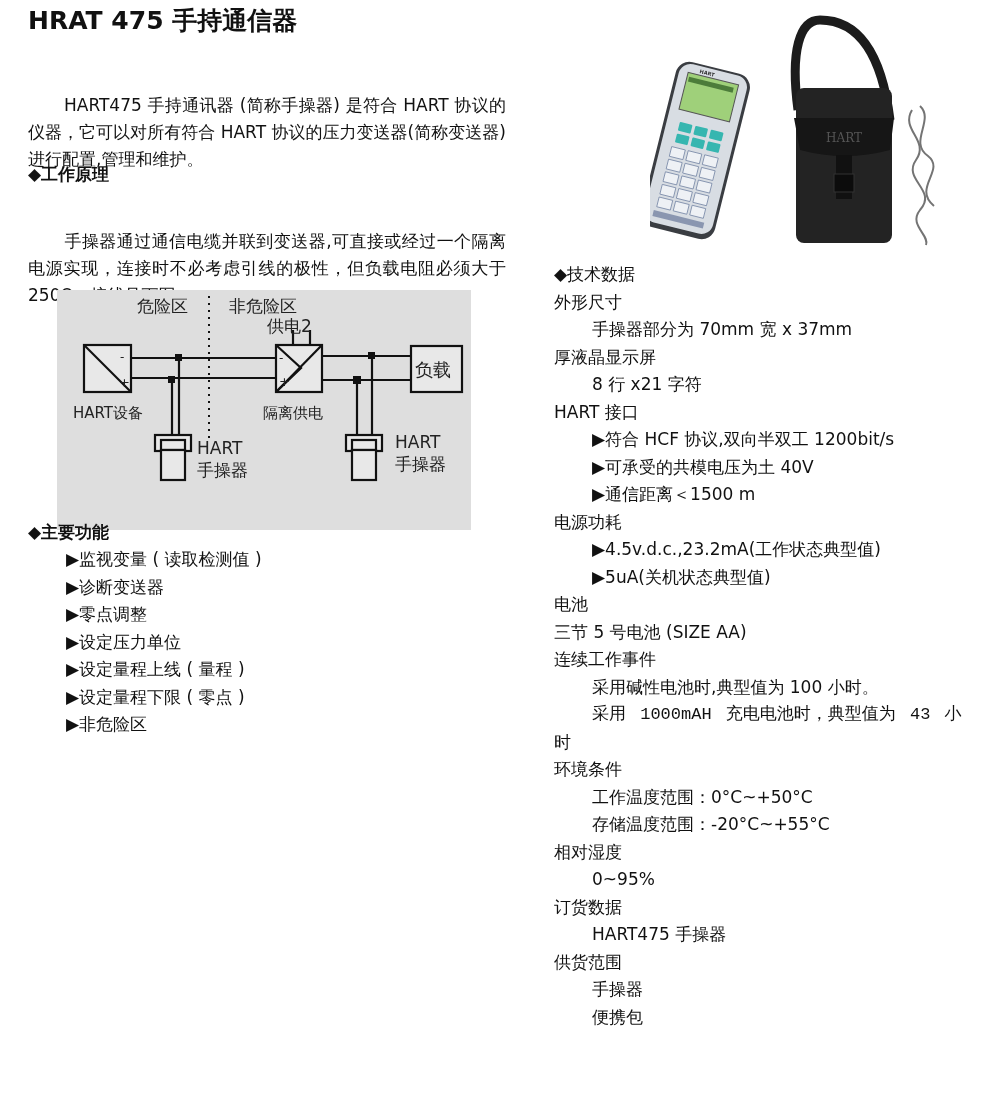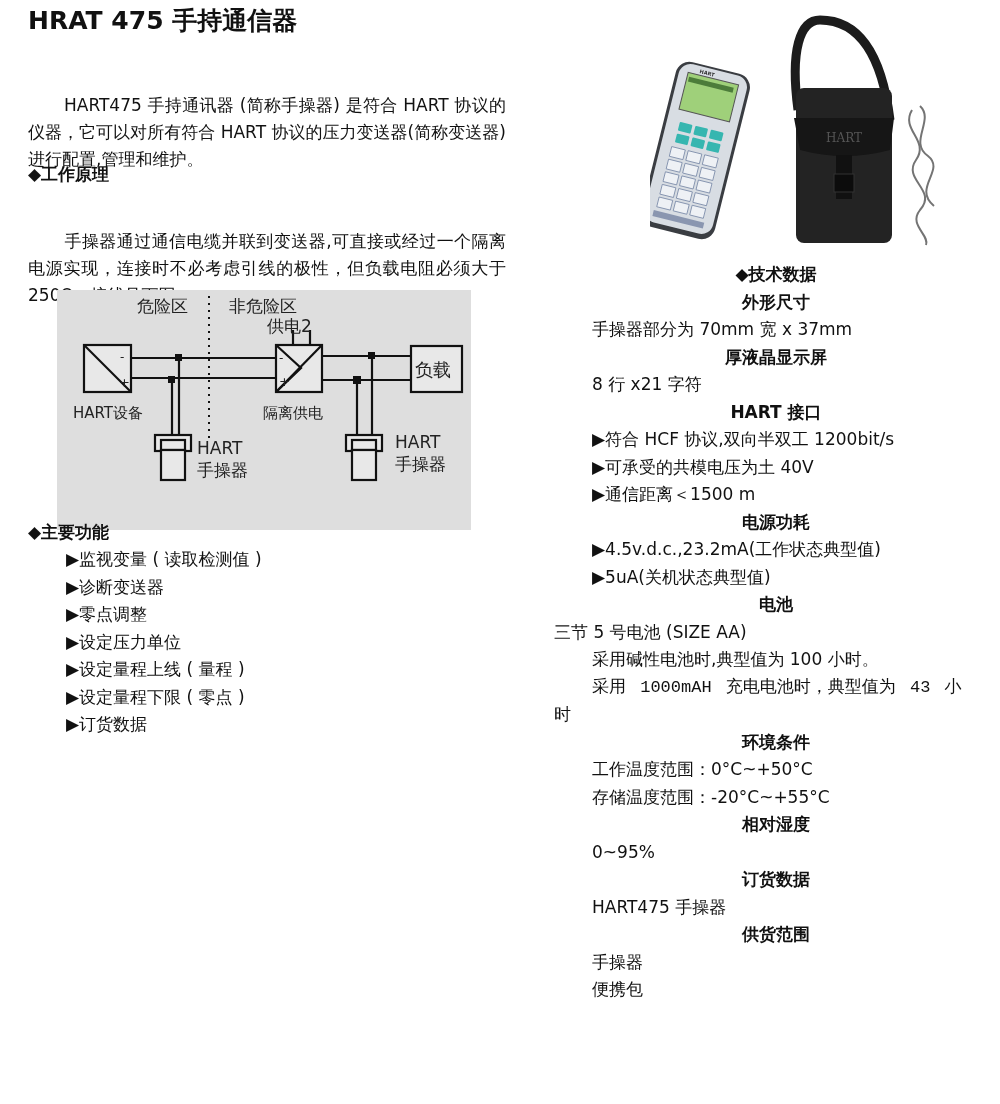--- a/index.html
+++ b/index.html
@@ -8,21 +8,21 @@
   .title { position:absolute; left:28px; top:4px; font-size:25px; font-weight:bold; letter-spacing:0px; }
   .para { position:absolute; left:28px; width:478px; font-size:17px; line-height:27px; text-align:justify;margin-top:40px; }
   .para .indent { display:inline-block; width:36px; }
   .h2 { position:absolute; font-size:17px; font-weight:bold; }
   .list { position:absolute; font-size:17px; line-height:27.5px; }
   .list div { white-space:nowrap; }
   .diagram { position:absolute; left:57px; top:290px; width:414px; height:240px; background:#dedede; }
   .photo { position:absolute; left:650px; top:10px; width:300px; height:240px; }
   .spec { position:absolute; left:554px; top:261px; width:444px; font-size:17px; line-height:27.5px; }
   .spec .row { white-space:nowrap; }
-  .spec .b { font-weight:bold;text-align:center; }
+  .spec .b { font-weight:normal; }
   .spec .i1 { padding-left:38px; }
 </style>
 </head>
 <body>
 
 <div class="title">HRAT 475 手持通信器</div>
 
 <div class="para" style="top:52px;">
   <span class="indent"></span><span>HART475 手持通讯器 (简称手操器) 是符合 HART 协议的仪器，它可以对所有符合 HART 协议的压力变送器(简称变送器)进行配置,管理和维护。</span>
 </div>
@@ -95,21 +95,21 @@
 </div>
 
 <div class="h2" style="left:28px; top:521px;">◆主要功能</div>
 <div class="list" style="left:66px; top:546px;">
   <div>▶监视变量 ( 读取检测值 )</div>
   <div>▶诊断变送器</div>
   <div>▶零点调整</div>
   <div>▶设定压力单位</div>
   <div>▶设定量程上线 ( 量程 )</div>
   <div>▶设定量程下限 ( 零点 )</div>
-  <div>▶订货数据</div>
+  <div>▶非危险区</div>
 </div>
 
 <div class="photo">
   <svg width="300" height="240" viewBox="0 0 300 240" xmlns="http://www.w3.org/2000/svg">
 
     <g transform="rotate(14 45 130)">
       <rect x="10" y="55" width="76" height="170" rx="14" fill="#3a3d42"></rect>
       <rect x="13" y="57" width="70" height="163" rx="12" fill="#d8dde3"></rect>
       <rect x="22" y="66" width="52" height="38" fill="#9fd07a" stroke="#555" stroke-width="1"></rect>
       <rect x="24" y="70" width="46" height="5" fill="#4c7c3a"></rect>
@@ -166,20 +166,21 @@
   <div class="row i1">8 行 x21 字符</div>
   <div class="row b">HART 接口</div>
   <div class="row i1">▶符合 HCF 协议,双向半双工 1200bit/s</div>
   <div class="row i1">▶可承受的共模电压为土 40V</div>
   <div class="row i1">▶通信距离＜1500 m</div>
   <div class="row b">电源功耗</div>
   <div class="row i1">▶4.5v.d.c.,23.2mA(工作状态典型值)</div>
   <div class="row i1">▶5uA(关机状态典型值)</div>
   <div class="row b">电池</div>
   <div class="row">三节 5 号电池 (SIZE AA)</div>
+  <div class="row b">连续工作事件</div>
   <div class="row i1">采用碱性电池时,典型值为 100 小时。</div>
   <div class="row i1" style="word-spacing:4px;font-family:Liberation Mono, monospace;">采用 1000mAH 充电电池时，典型值为 43 小</div>
   <div class="row">时</div>
   <div class="row b">环境条件</div>
   <div class="row i1">工作温度范围：0°C~+50°C</div>
   <div class="row i1">存储温度范围：-20°C~+55°C</div>
   <div class="row b">相对湿度</div>
   <div class="row i1">0~95%</div>
   <div class="row b">订货数据</div>
   <div class="row i1">HART475 手操器</div>

